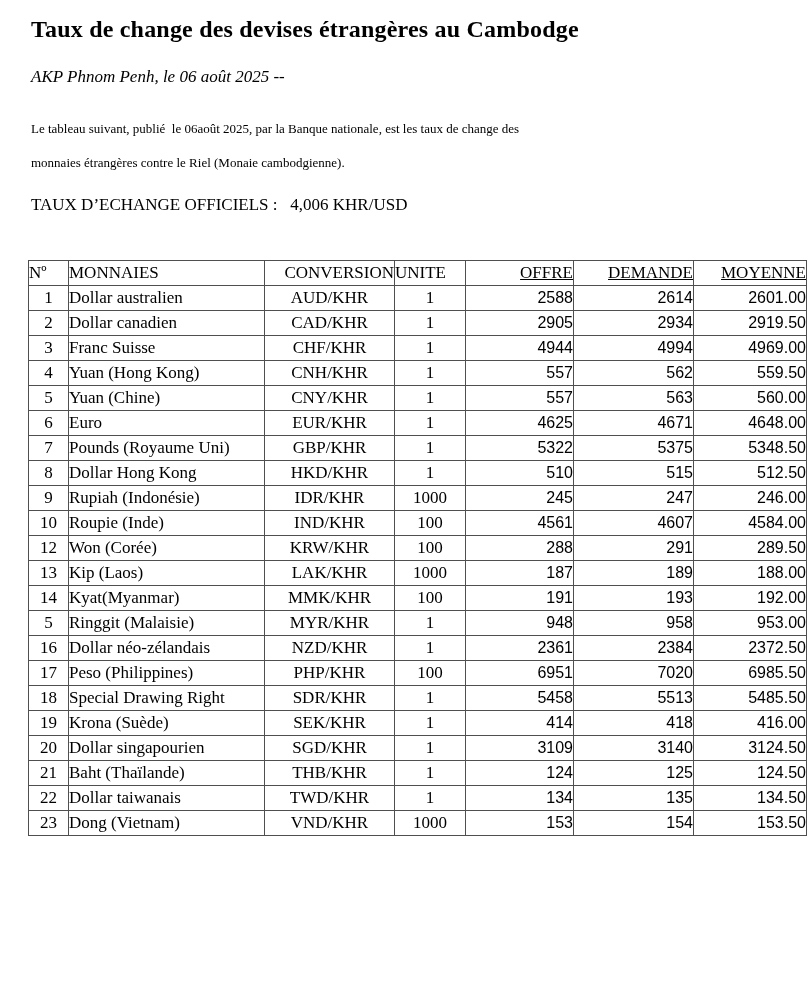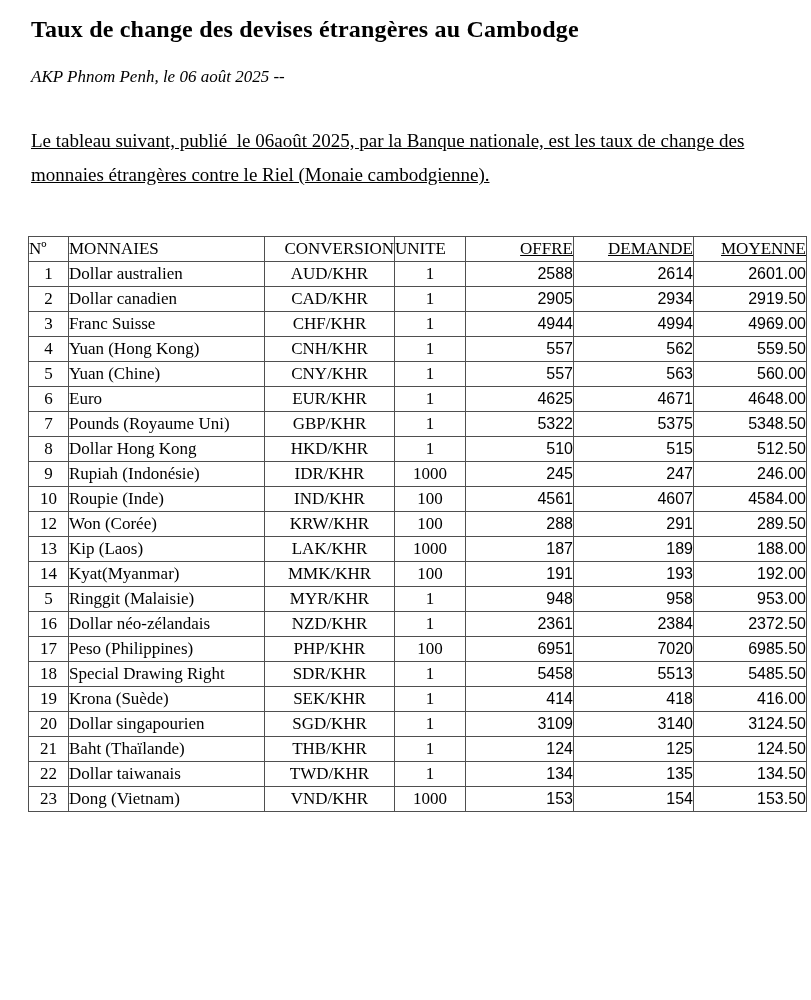--- a/index.html
+++ b/index.html
@@ -25,24 +25,23 @@
     letter-spacing: 0.2px;
   }
   .dateline {
     font-size: 17px;
     line-height: 22px;
     margin: 22px 0 0 3px;
     white-space: pre;
     font-style: italic;
   }
   .intro {
-    font-size: 19px;
+    font-size: 13px;
     line-height: 34px;
-    margin: 36px 0 0 3px;
-    text-decoration: underline;
+    margin: 24px 0 0 3px;
   }
   .intro .line {
     display: block;
     white-space: pre;
   }
   .official {
     font-size: 17px;
     line-height: 22px;
     margin: 14px 0 0 3px;
     white-space: pre;
@@ -95,20 +94,21 @@
 
   <h1 class="title">Taux de change des devises étrangères au Cambodge</h1>
 
   <p class="dateline">AKP Phnom Penh, le 06 août 2025 --</p>
 
   <p class="intro">
     <span class="line">Le tableau suivant, publié  le 06août 2025, par la Banque nationale, est les taux de change des</span>
     <span class="line">monnaies étrangères contre le Riel (Monaie cambodgienne).</span>
   </p>
 
+  <p class="official">TAUX D’ECHANGE OFFICIELS :   4,006 KHR/USD</p>
 
   <table class="rates">
     <colgroup>
       <col class="w0">
         <col class="w1">
         <col class="w2">
         <col class="w3">
       <col class="w4">
         <col class="w5">
         <col class="w6">

